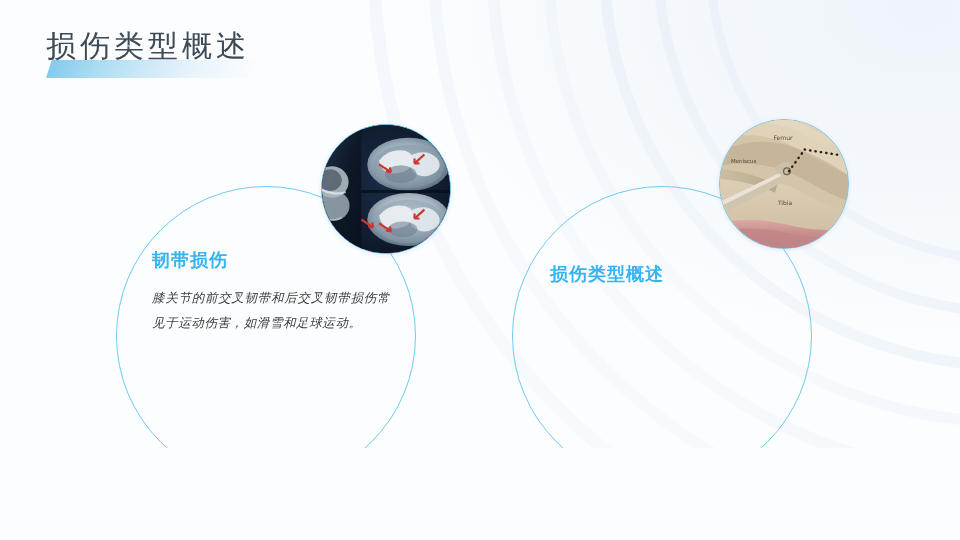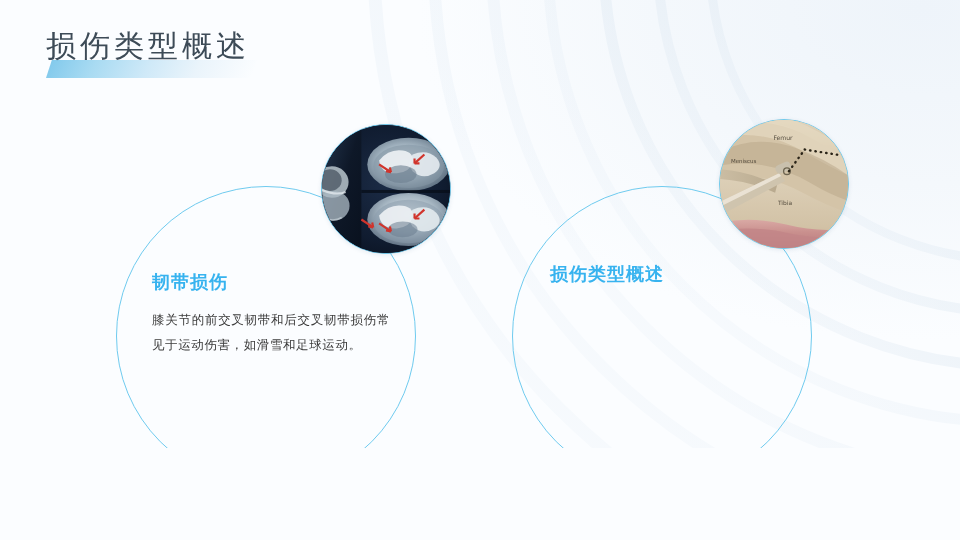--- a/index.html
+++ b/index.html
@@ -49,32 +49,33 @@
     border:1.3px solid #6fcbef;box-sizing:border-box;
     box-shadow:0 1px 4px rgba(40,80,120,.10);
   }
   #photo-left{left:321px;top:124px;width:130px;height:130px;background:#0c1524;}
   #photo-right{left:719px;top:119px;width:130px;height:130px;background:#d8c9ae;}
 
   .photo svg{display:block;width:100%;height:100%;}
 
   
   .card{position:absolute;width:250px;}
-  #card-left{left:152px;top:270px;}
+  #card-left{left:152px;top:248px;}
   #card-right{left:550px;top:262px;}
   .card-title{
     font-family:"Liberation Sans","DejaVu Sans",sans-serif;
     font-weight:bold;font-size:18px;color:#37b3ef;
     letter-spacing:1px;margin:0 0 14px 0;line-height:24px;
   }
   .card-body{
     font-family:"Liberation Serif","DejaVu Serif",serif;
     font-size:12.5px;color:#3b3b3b;line-height:25px;
     letter-spacing:.6px;margin:0;text-align:justify;
     width:238px;
+    font-style:italic;
   }
 </style>
 </head>
 <body>
 
 <div id="slide">
 
   <svg class="arcs" viewBox="0 0 960 540" preserveAspectRatio="none">
     <defs>
       <linearGradient id="arcfade" x1="0" y1="1" x2="1" y2="0">

